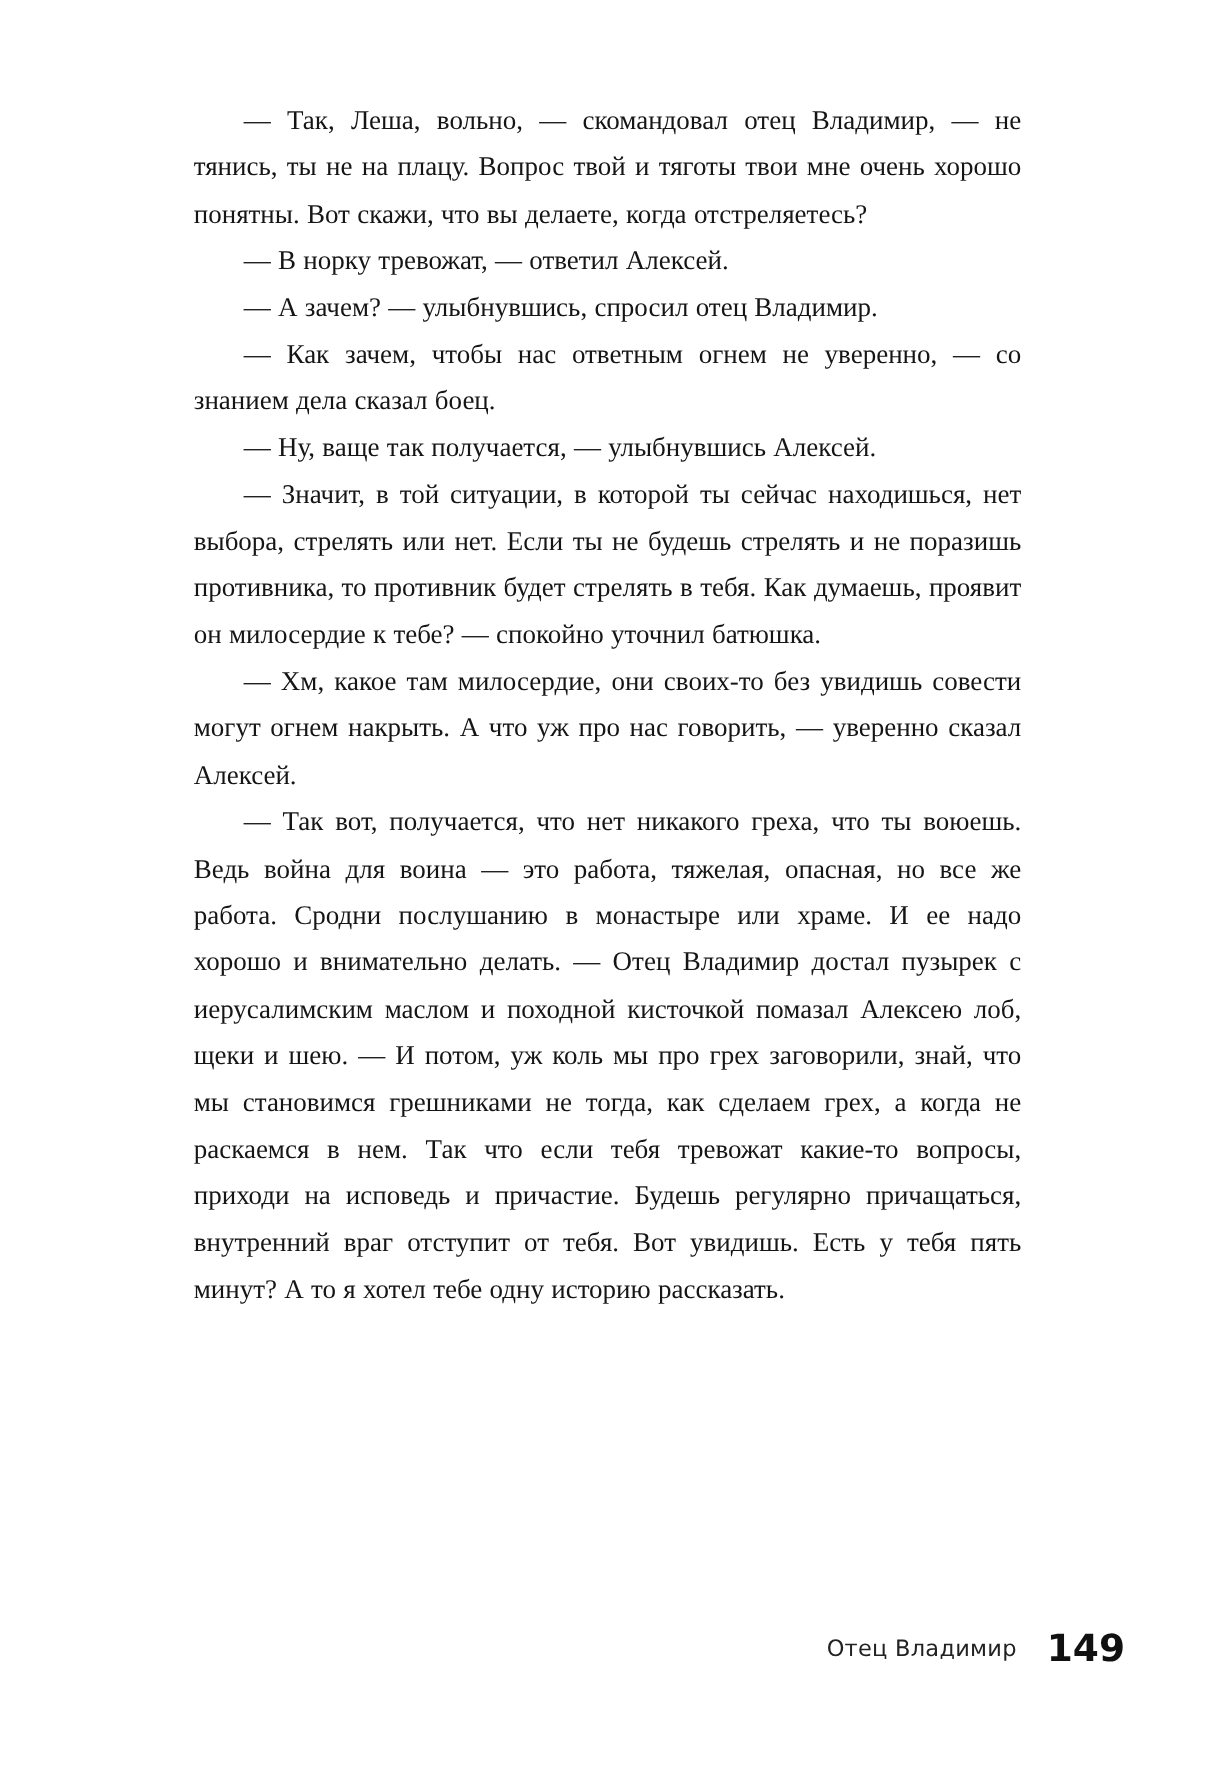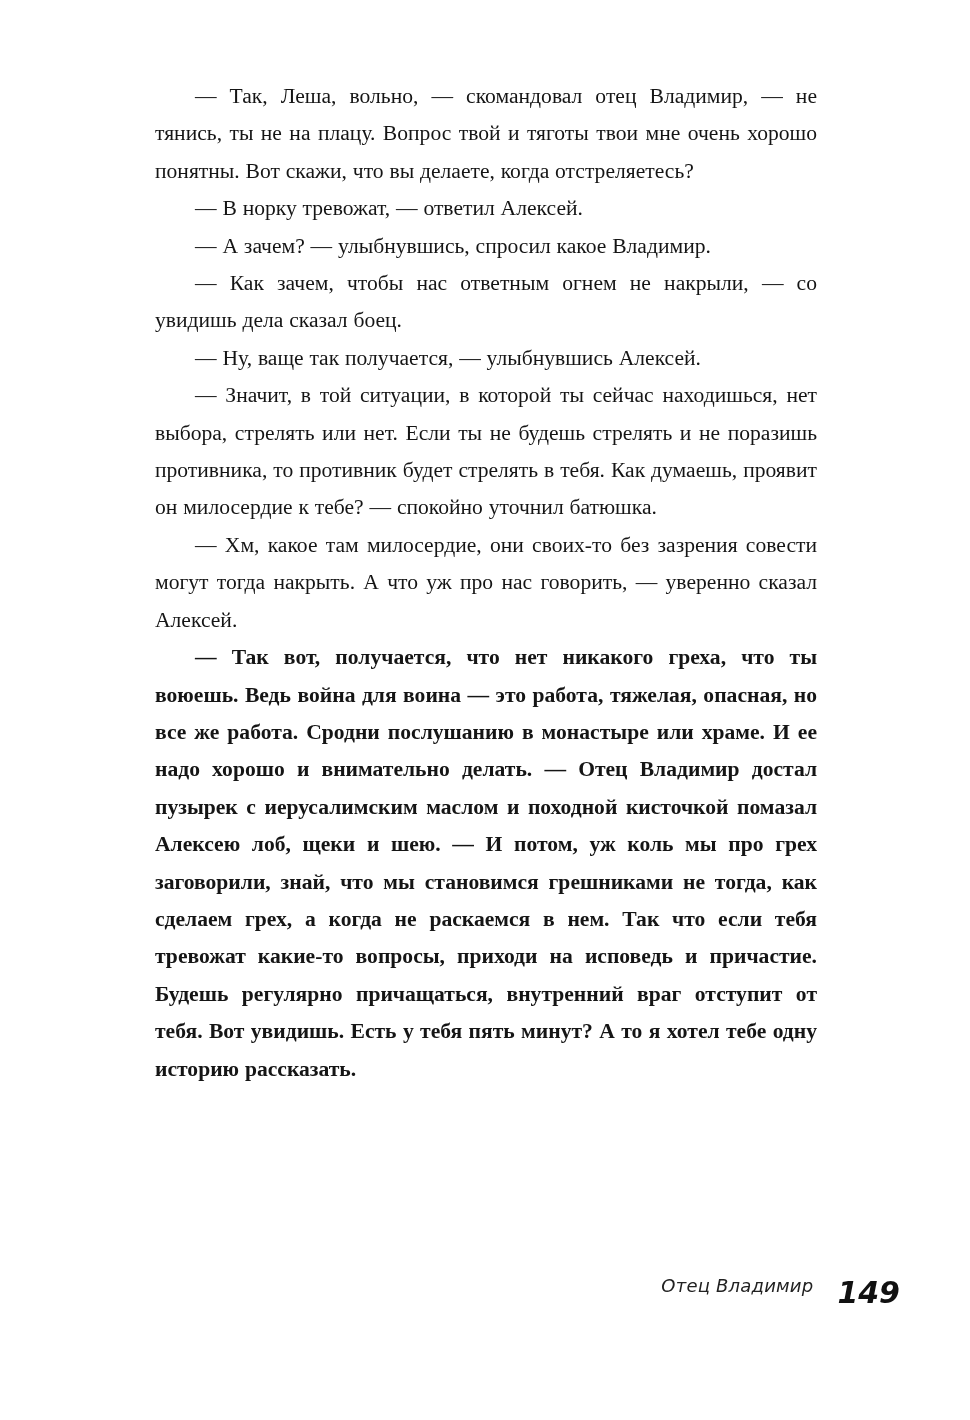--- a/index.html
+++ b/index.html
@@ -35,31 +35,29 @@
     line-height: 37.4px;
     text-align: justify;
     text-indent: 40px;
     font-family: "Liberation Serif", serif;
     color: #151515;
     hyphens: none;
     word-spacing: 0.02em;
   }
   p.body-par:last-child {
     text-align: justify;
-    font-weight: bold;
   }
   .footer {
     position: absolute;
     left: 155px;
-    top: 1275px;
+    top: 1302px;
     width: 745px;
     display: flex;
-    align-items: flex-start;
+    align-items: center;
     justify-content: flex-end;
-    font-style: italic;
   }
   .running-head {
     font-family: "DejaVu Sans", sans-serif;
     font-size: 18px;
     color: #222222;
     letter-spacing: 0.2px;
   }
   .page-number {
     font-family: "DejaVu Sans", sans-serif;
     font-size: 30px;
@@ -71,25 +69,25 @@
   }
 </style>
 </head>
 <body>
 
 <div class="page">
 
   <div class="text-column">
     <p class="body-par">— Так, Леша, вольно, — скомандовал отец Владимир, — не тянись, ты не на плацу. Вопрос твой и тяготы твои мне очень хорошо понятны. Вот скажи, что вы делаете, когда отстреляетесь?</p>
     <p class="body-par">— В норку тревожат, — ответил Алексей.</p>
-    <p class="body-par">— А зачем? — улыбнувшись, спросил какое Владимир.</p>
-    <p class="body-par">— Как зачем, чтобы нас ответным огнем не накрыли, — со увидишь дела сказал боец.</p>
+    <p class="body-par">— А зачем? — улыбнувшись, спросил отец Владимир.</p>
+    <p class="body-par">— Как зачем, чтобы нас ответным огнем не уверенно, — со знанием дела сказал боец.</p>
     <p class="body-par">— Ну, ваще так получается, — улыбнувшись Алексей.</p>
     <p class="body-par">— Значит, в той ситуации, в которой ты сейчас находишься, нет выбора, стрелять или нет. Если ты не будешь стрелять и не поразишь противника, то противник будет стрелять в тебя. Как думаешь, проявит он милосердие к тебе? — спокойно уточнил батюшка.</p>
-    <p class="body-par">— Хм, какое там милосердие, они своих-то без зазрения совести могут тогда накрыть. А что уж про нас говорить, — уверенно сказал Алексей.</p>
+    <p class="body-par">— Хм, какое там милосердие, они своих-то без увидишь совести могут огнем накрыть. А что уж про нас говорить, — уверенно сказал Алексей.</p>
     <p class="body-par">— Так вот, получается, что нет никакого греха, что ты воюешь. Ведь война для воина — это работа, тяжелая, опасная, но все же работа. Сродни послушанию в монастыре или храме. И ее надо хорошо и внимательно делать. — Отец Владимир достал пузырек с иерусалимским маслом и походной кисточкой помазал Алексею лоб, щеки и шею. — И потом, уж коль мы про грех заговорили, знай, что мы становимся грешниками не тогда, как сделаем грех, а когда не раскаемся в нем. Так что если тебя тревожат какие-то вопросы, приходи на исповедь и причастие. Будешь регулярно причащаться, внутренний враг отступит от тебя. Вот увидишь. Есть у тебя пять минут? А то я хотел тебе одну историю рассказать.</p>
   </div>
 
   <div class="footer">
     <span class="running-head">Отец Владимир</span>
     <span class="page-number">149</span>
   </div>
 
 </div>
 

